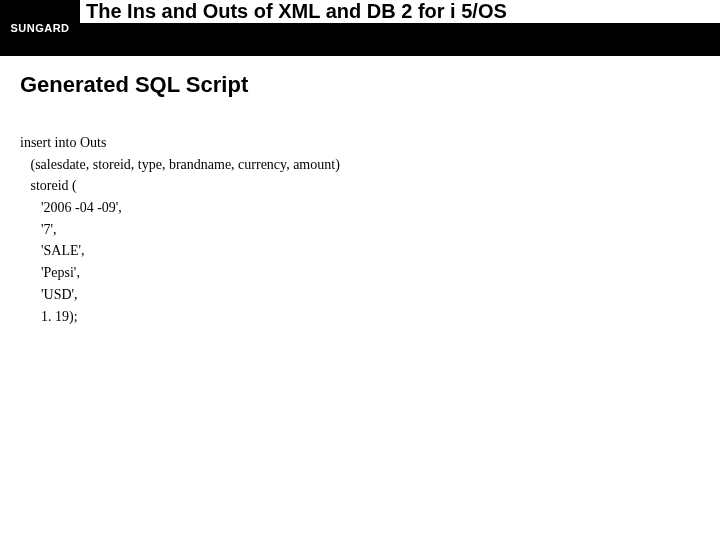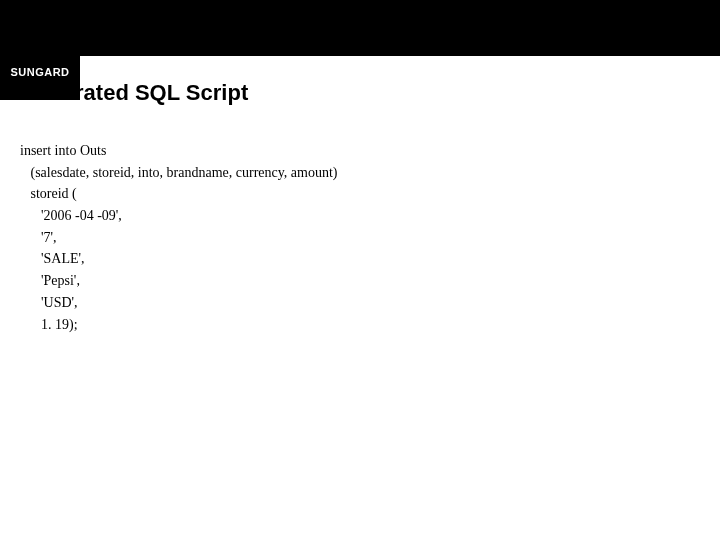--- a/index.html
+++ b/index.html
@@ -22,41 +22,40 @@
     width: 80px;
     height: 56px;
     background: #000000;
     color: #ffffff;
     font-weight: bold;
     font-size: 11px;
     letter-spacing: 0.5px;
     display: flex;
     align-items: center;
     justify-content: center;
-    margin-top: 44px;
   }
   .title-bar {
     flex: 1;
     height: 32px;
     background: #ffffff;
     display: flex;
     align-items: center;
     padding-left: 6px;
   }
   .title-text {
     color: #000000;
     font-weight: bold;
     font-size: 20px;
   }
   .subheader-strip {
     height: 24px;
     background: #000000;
   }
   .content {
-    padding: 24px 20px 0 20px;
+    padding: 16px 20px 0 20px;
   }
   .section-title {
     font-size: 22px;
     font-weight: bold;
     color: #000000;
     margin-bottom: 34px;
   }
   .code-block {
     font-family: "Times New Roman", Times, serif;
     font-size: 14px;
@@ -65,26 +64,32 @@
     white-space: pre;
   }
 </style>
 </head>
 <body>
 
 <div class="header">
   <div class="logo-box">
     <span>SUNGARD</span>
   </div>
+  <div style="flex:1; display:flex; flex-direction:column;">
+    <div class="title-bar">
+      <span class="title-text">The Ins and Outs of XML and DB 2 for i 5/OS</span>
+    </div>
+    <div class="subheader-strip"></div>
+  </div>
 </div>
 
 <div class="content">
   <div class="section-title">Generated SQL Script</div>
   <div class="code-block"><span>insert into Outs</span>
-<span>   (salesdate, storeid, into, brandname, currency, amount)</span>
+<span>   (salesdate, storeid, type, brandname, currency, amount)</span>
 <span>   storeid (</span>
 <span>      '2006 -04 -09',</span>
 <span>      '7',</span>
 <span>      'SALE',</span>
 <span>      'Pepsi',</span>
 <span>      'USD',</span>
 <span>      1. 19);</span></div>
 </div>
 
 </body></html>

